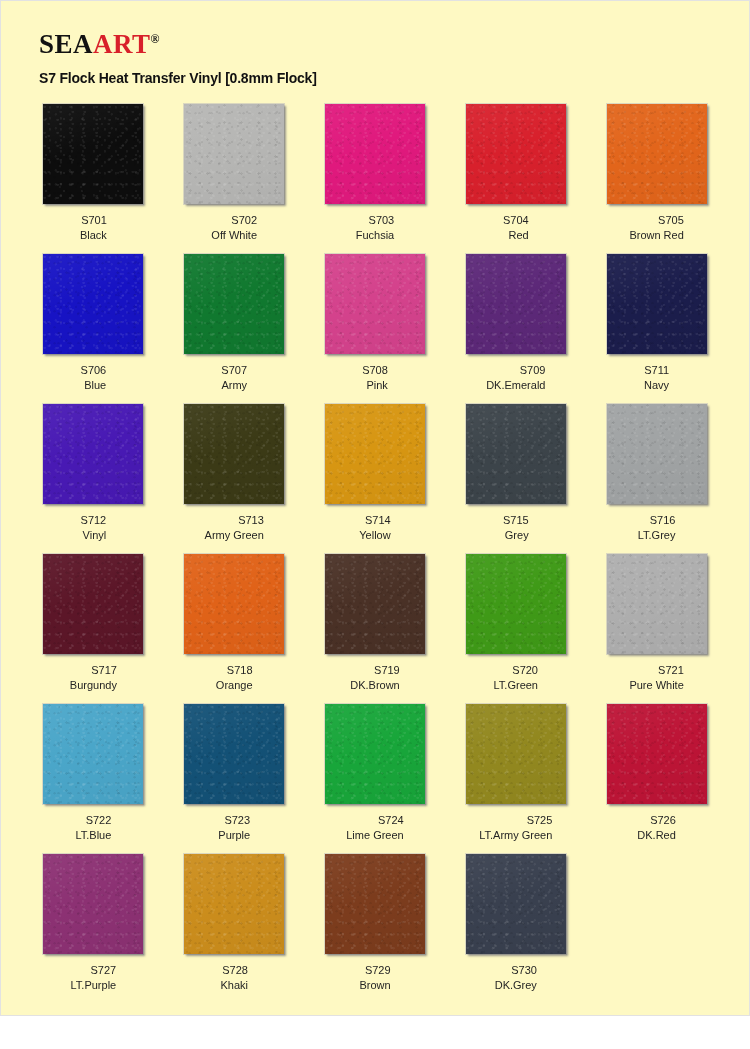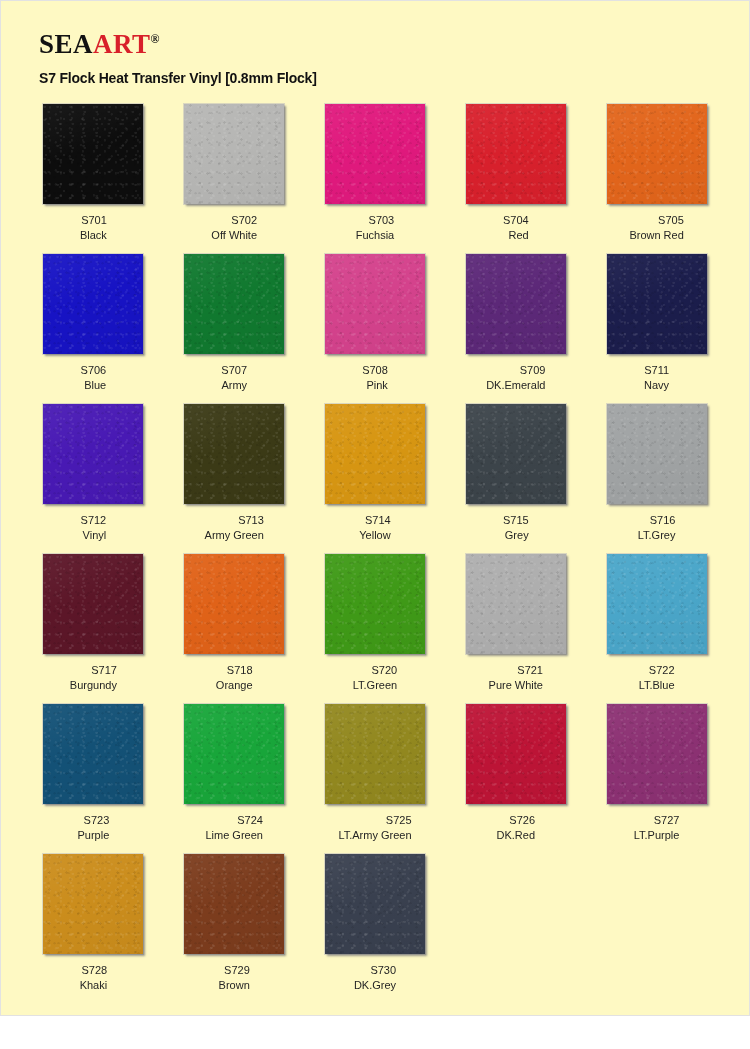--- a/index.html
+++ b/index.html
@@ -288,20 +288,29 @@
         <div class="swatch-wrap">
           <div class="swatch" style="background-color: rgb(224, 98, 24);"></div>
         </div>
         <div class="labels">
           <span class="code">S718</span>
           <span class="name">Orange</span>
         </div>
       </div>
       <div class="cell">
         <div class="swatch-wrap">
+          <div class="swatch" style="background-color: rgb(74, 49, 38);"></div>
+        </div>
+        <div class="labels">
+          <span class="code">S719</span>
+          <span class="name">DK.Brown</span>
+        </div>
+      </div>
+      <div class="cell">
+        <div class="swatch-wrap">
           <div class="swatch" style="background-color: rgb(63, 154, 23);"></div>
         </div>
         <div class="labels">
           <span class="code">S720</span>
           <span class="name">LT.Green</span>
         </div>
       </div>
       <div class="cell">
         <div class="swatch-wrap">
           <div class="swatch" style="background-color: rgb(174, 174, 174);"></div>

